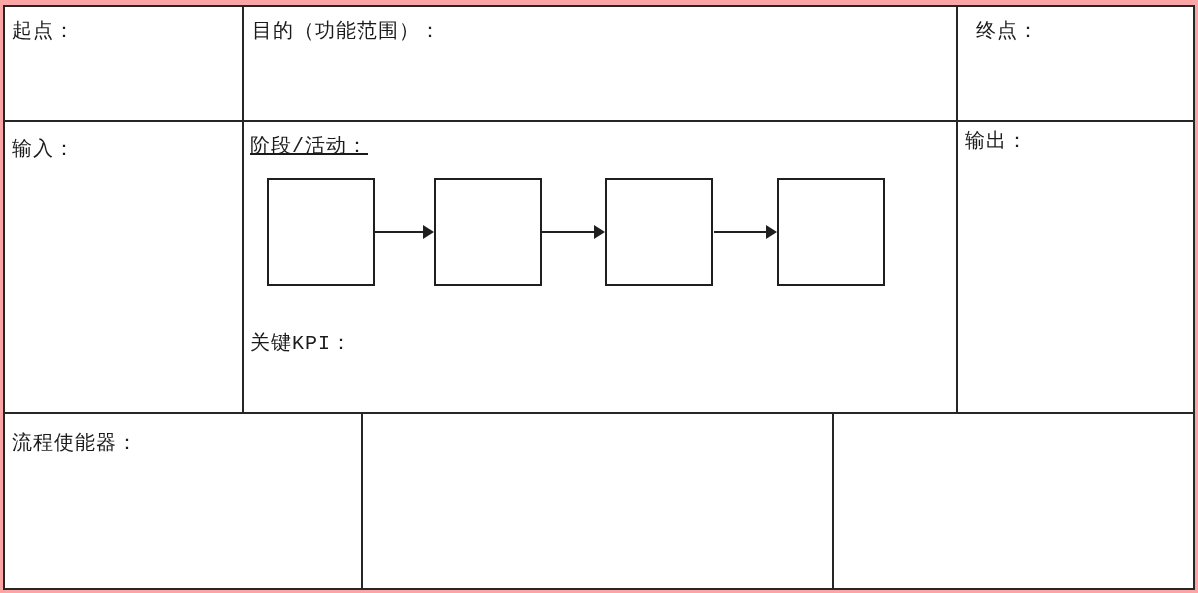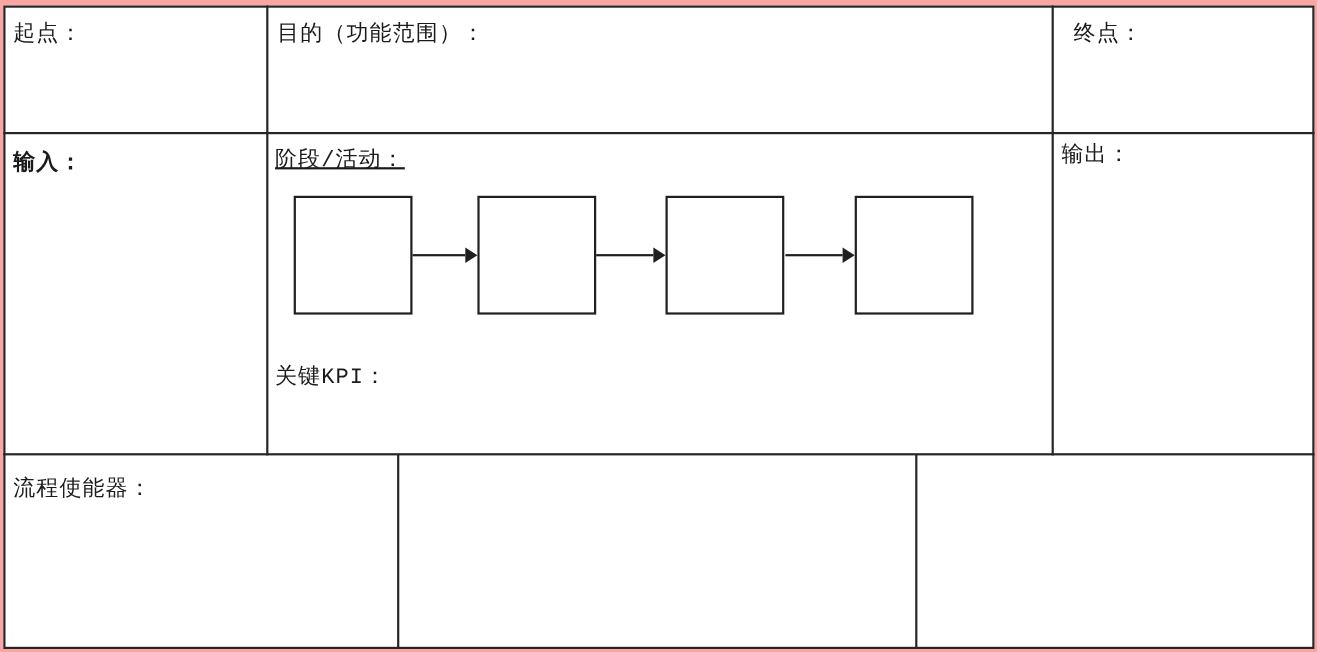--- a/index.html
+++ b/index.html
@@ -75,26 +75,26 @@
   <div class="line" style="left:242px; top:5px; width:2px; height:409px;"></div>
   <div class="line" style="left:956px; top:5px; width:2px; height:409px;"></div>
 
   <div class="line" style="left:361px; top:413px; width:2px; height:177px;"></div>
   <div class="line" style="left:832px; top:413px; width:2px; height:177px;"></div>
 
   <div class="label" style="left:12px;  top:19px;">起点：</div>
   <div class="label" style="left:252px; top:19px;">目的（功能范围）：</div>
   <div class="label" style="left:938px; top:19px;margin-left:38px;">终点：</div>
 
-  <div class="label" style="left:12px;  top:137px;font-weight:bold;">输入：</div>
+  <div class="label" style="left:12px;  top:137px;">输入：</div>
   <div class="label" style="left:250px; top:134px;text-decoration:underline;">阶段/活动：</div>
   <div class="label" style="left:965px; top:129px;">输出：</div>
   <div class="label" style="left:250px; top:300px;margin-top:31px;">关键KPI：</div>
 
-  <div class="label" style="left:12px;  top:431px;font-family:Liberation Serif, serif;">流程使能器：</div>
+  <div class="label" style="left:12px;  top:431px;">流程使能器：</div>
 
   <div class="stage-box" style="left:267px;"></div>
   <div class="stage-box" style="left:434px;"></div>
   <div class="stage-box" style="left:605px;"></div>
   <div class="stage-box" style="left:777px;"></div>
 
   <div class="arrow-line" style="left:375px; width:48px;"></div>
   <div class="arrow-head" style="left:423px;"></div>
 
   <div class="arrow-line" style="left:542px; width:52px;"></div>

